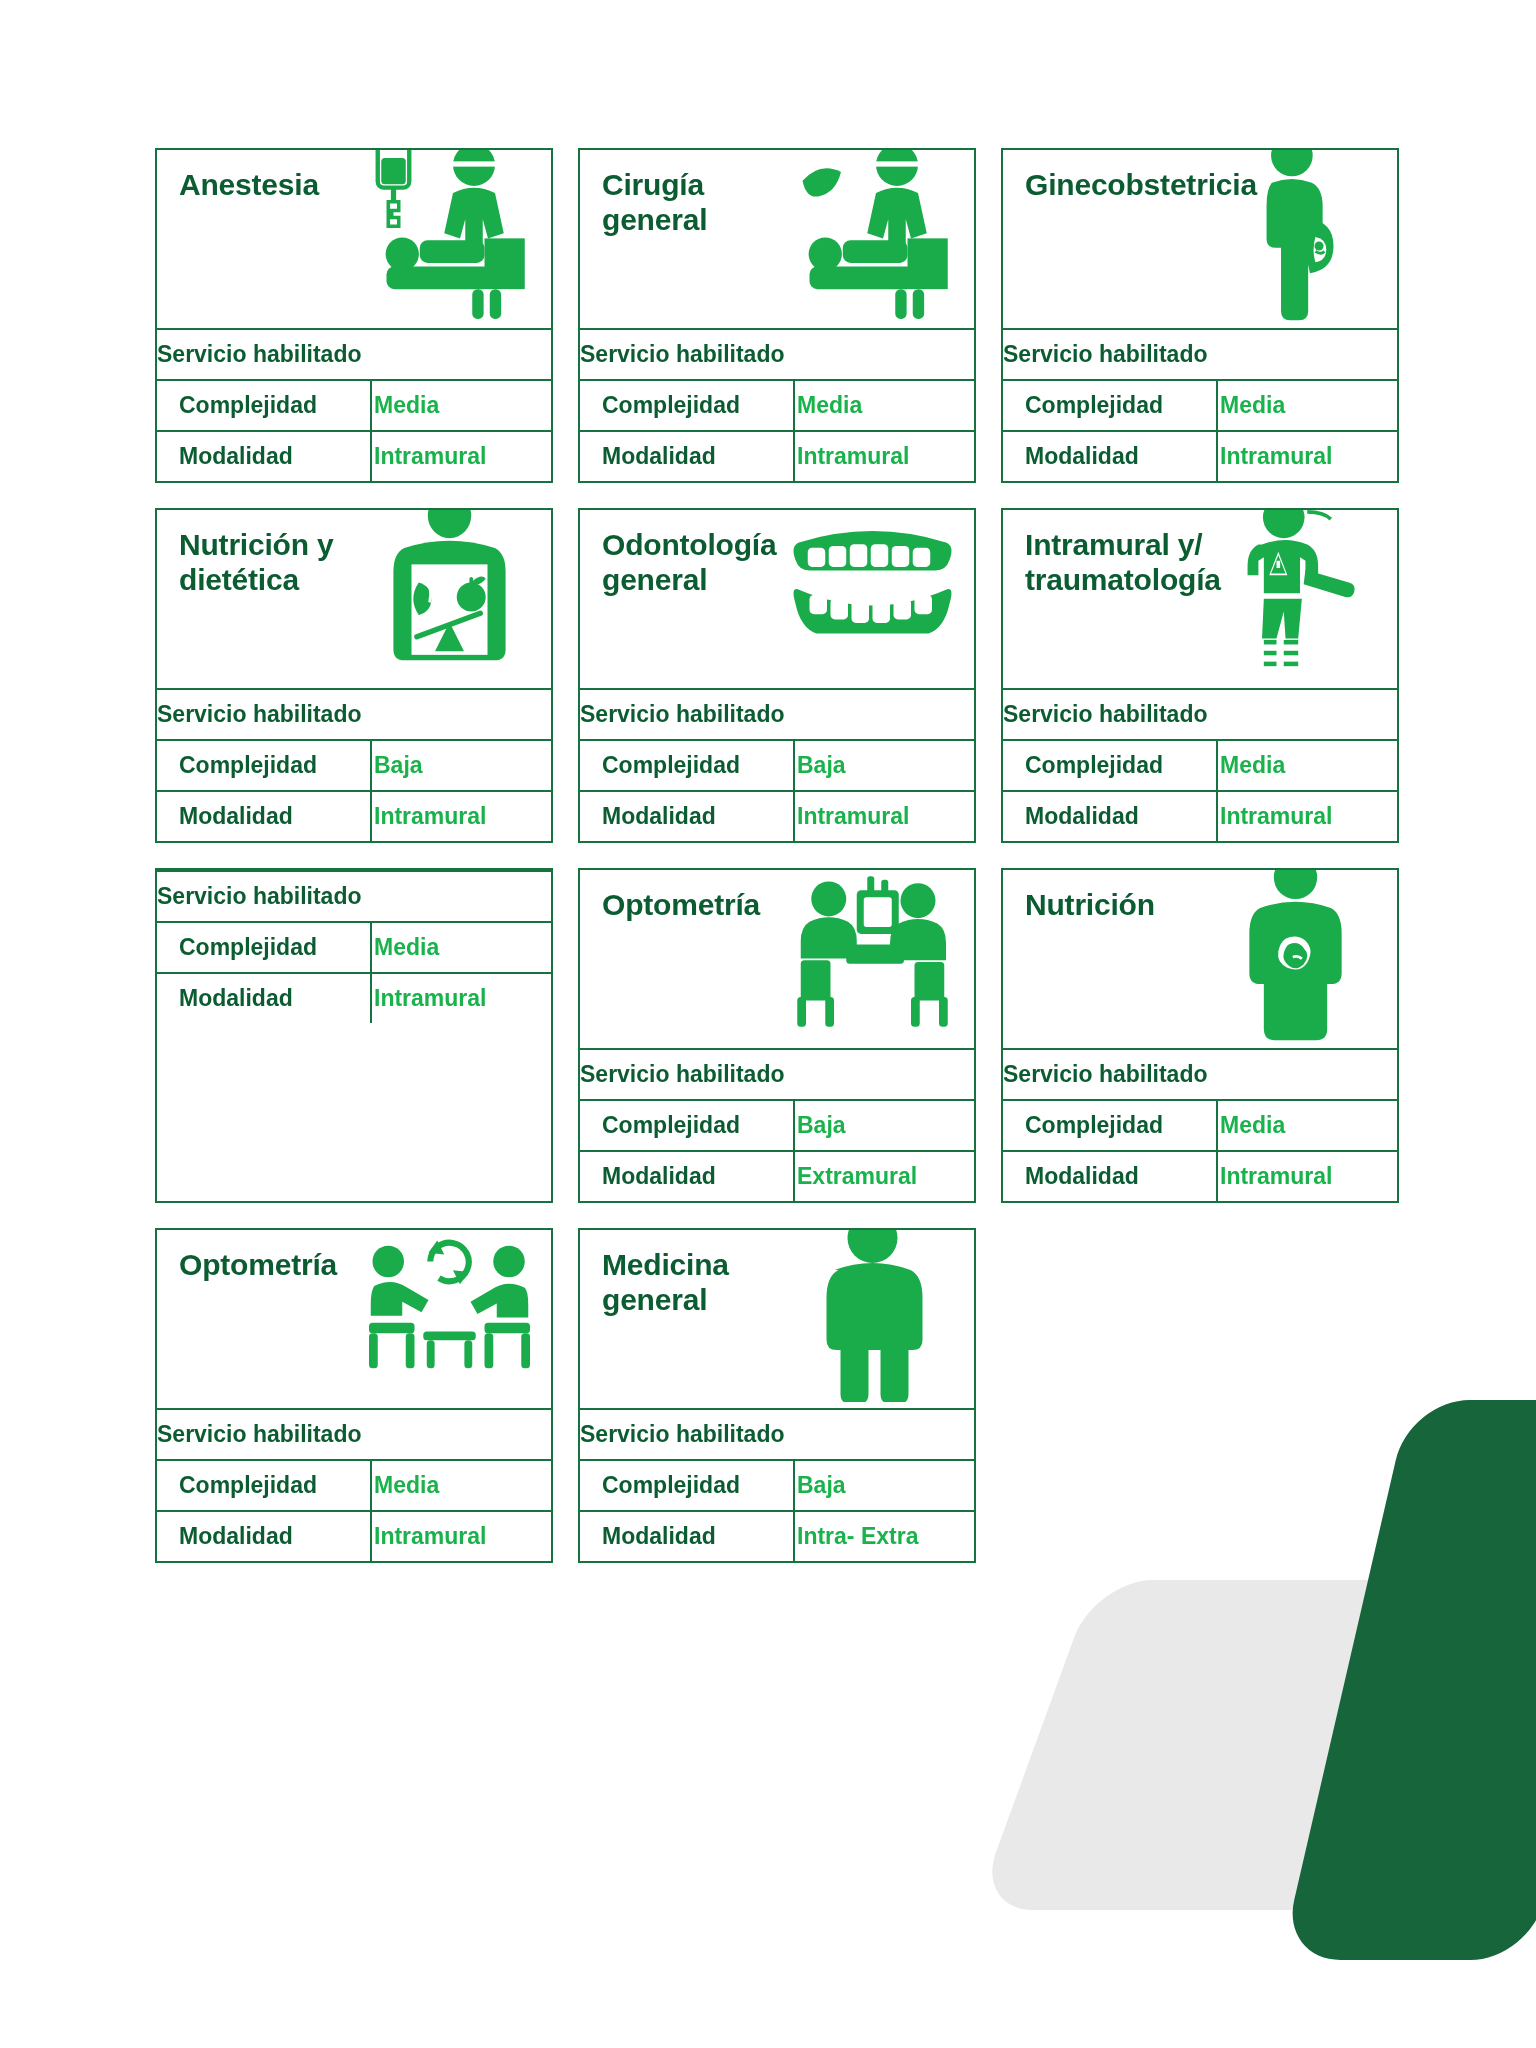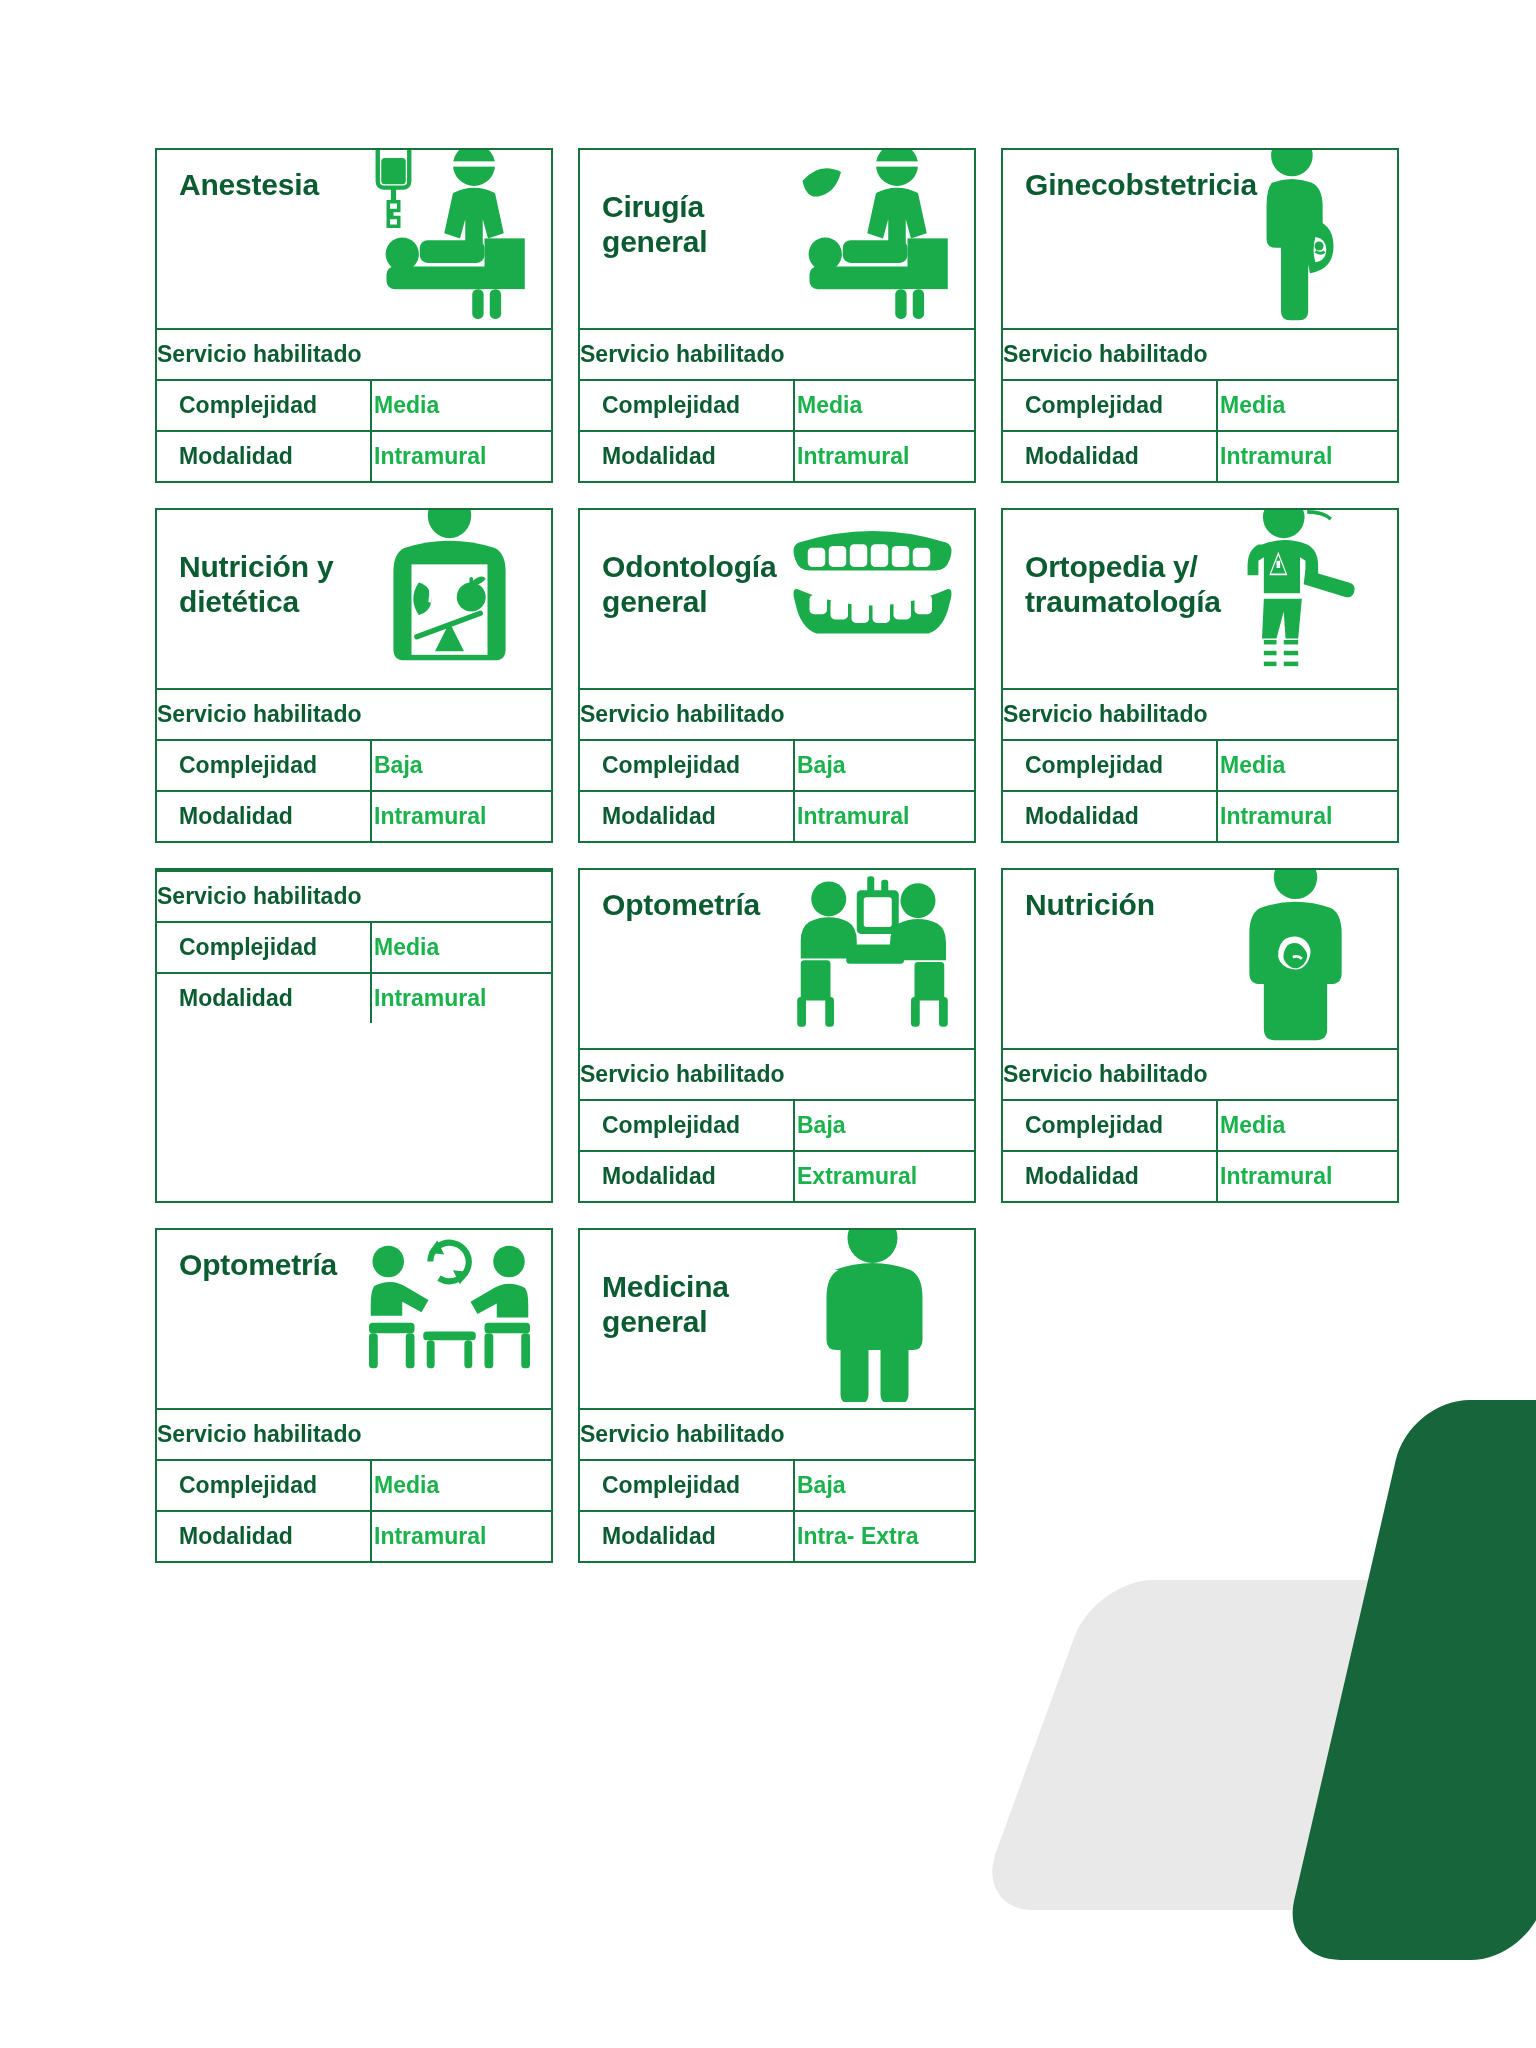--- a/index.html
+++ b/index.html
@@ -98,21 +98,21 @@
   .tcell-value{
     flex:1;
     padding-left:2px;
     font-size:23px;
     font-weight:700;
     color:#19b24b;
     height:100%;
     display:flex;align-items:center;
   }
   
-  .title-2line{max-width:215px;margin-top:22px;}
+  .title-2line{max-width:215px;}
 </style>
 </head>
 <body>
 
 <div id="deco">
   <div class="deco-gray"></div>
   <div class="deco-green"></div>
 </div>
 
 <div id="grid">
@@ -280,21 +280,21 @@
         <div class="tcell-label">Complejidad</div>
         <div class="tcell-value">Baja</div>
       </div>
       <div class="trow">
         <div class="tcell-label">Modalidad</div>
         <div class="tcell-value">Intramural</div>
       </div>
     </div>
     <div class="card">
       <div class="card-top">
-        <div class="card-title title-2line">Ortopedia y/ traumatología</div>
+        <div class="card-title title-2line">Intramural y/ traumatología</div>
         <div class="card-icon">
           <svg id="ico-orthopedics-icon" viewBox="0 0 150 210" xmlns="http://www.w3.org/2000/svg">
   <g fill="#1aab4b">
     <circle cx="62" cy="28" r="23"></circle>
     <path d="M82 10 q20 -4 30 6 q-14 6 -30 2z"></path>
     <path d="M88 22 q18 0 26 8" stroke="#1aab4b" stroke-width="4" fill="none"></path>
     <path d="M38 58 q26 -10 50 0 q12 6 12 24 v10 h-14 v-16 l-6 -4 v40 h-40 v-40 l-6 4 v16 h-12 v-10 q0 -18 12 -24z"></path>
     <path d="M86 86 l48 14 q8 2 6 10 q-2 8 -10 6 l-46 -14z"></path>
     <path d="M40 118 h42 l-4 44 h-14 l-2 -30 -8 30 h-16z"></path>
     <g stroke="#1aab4b" stroke-width="5" fill="none">

